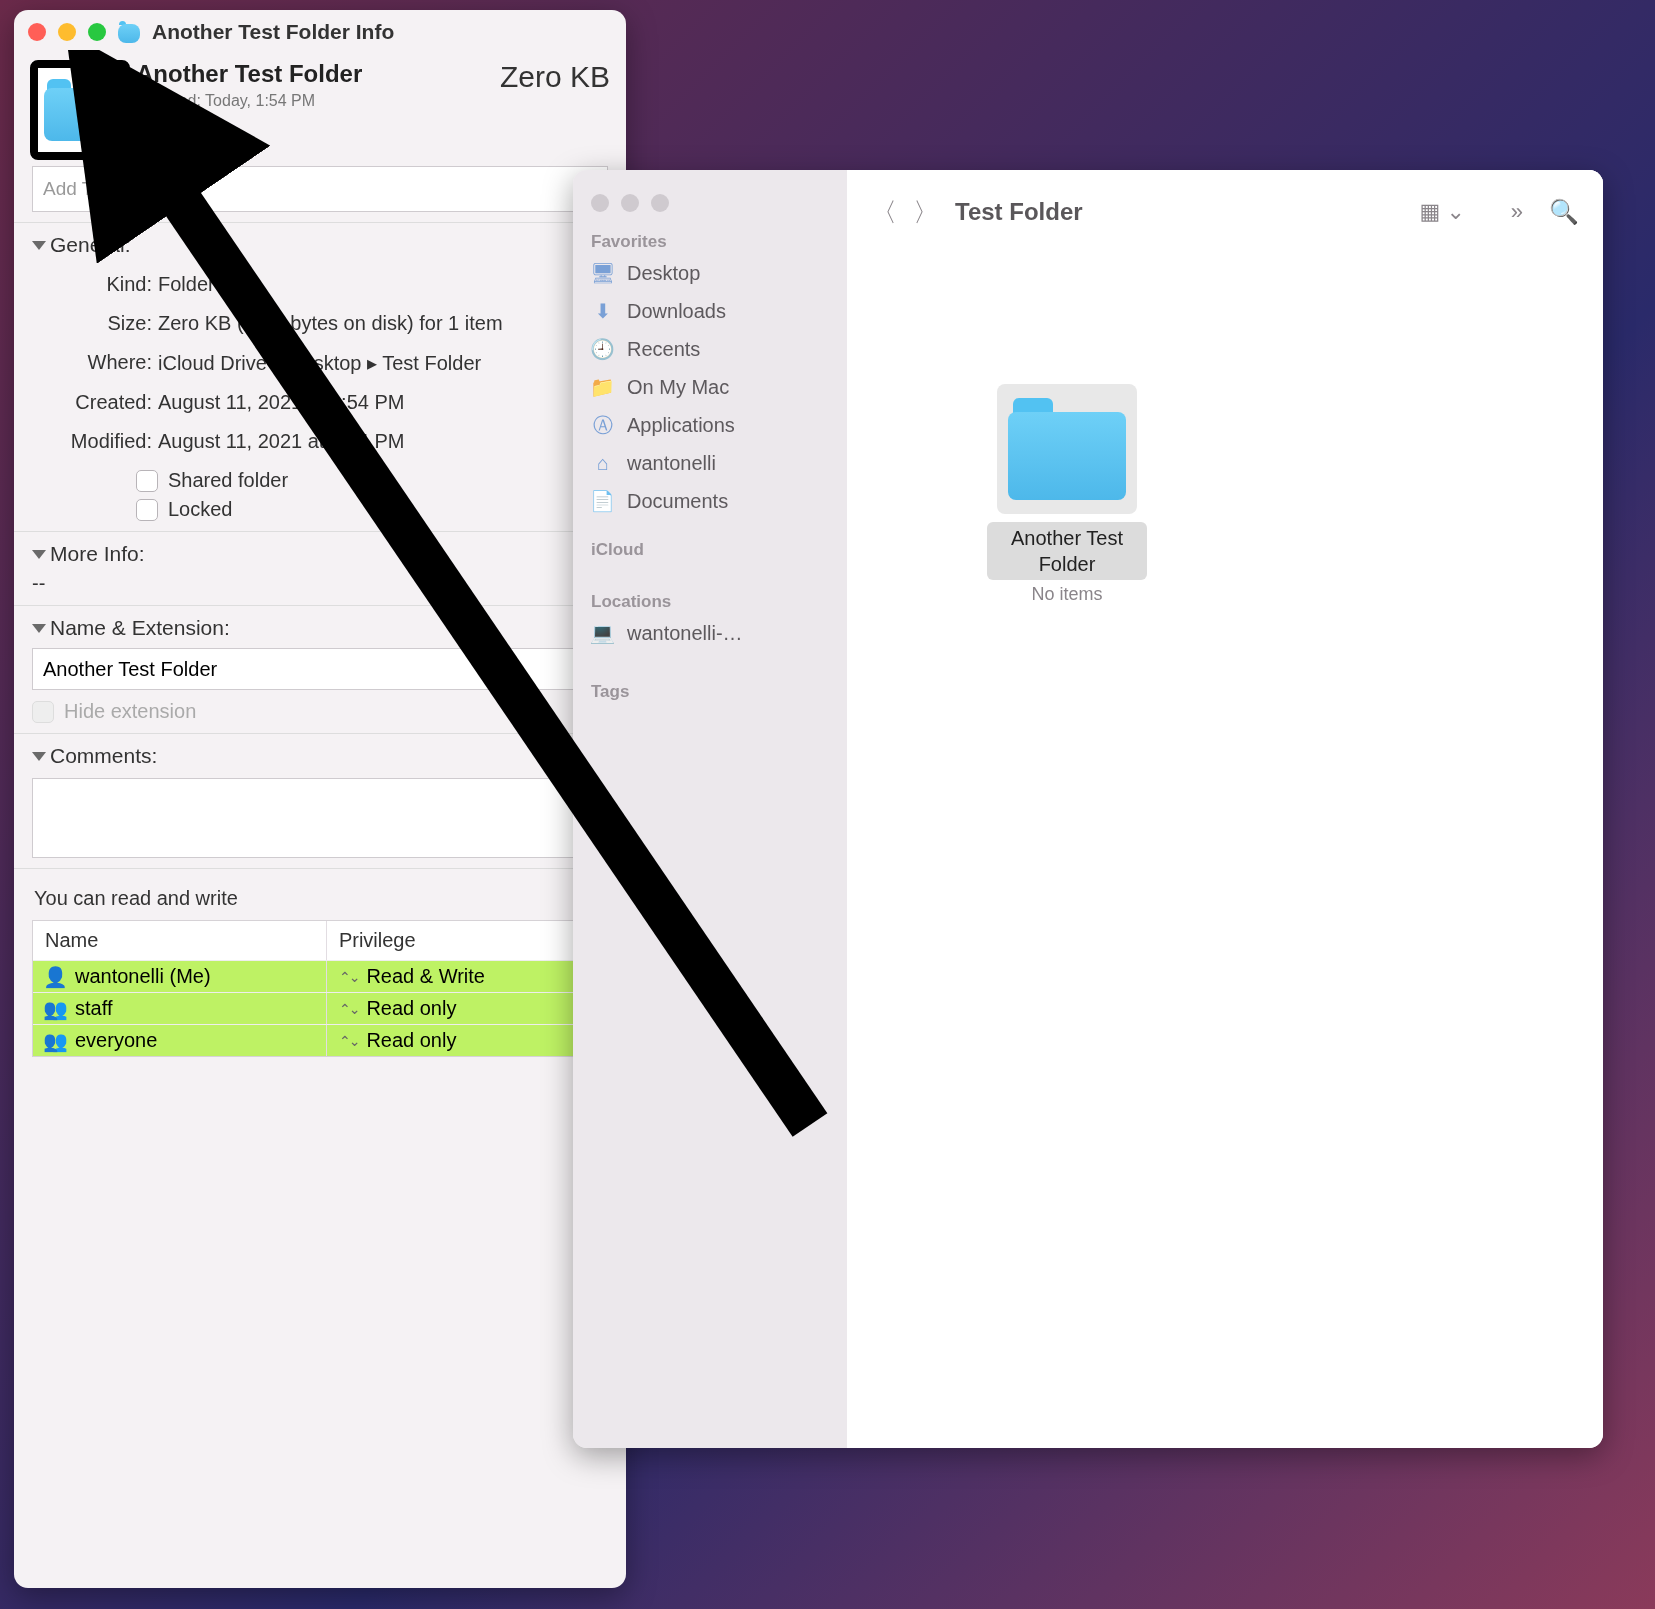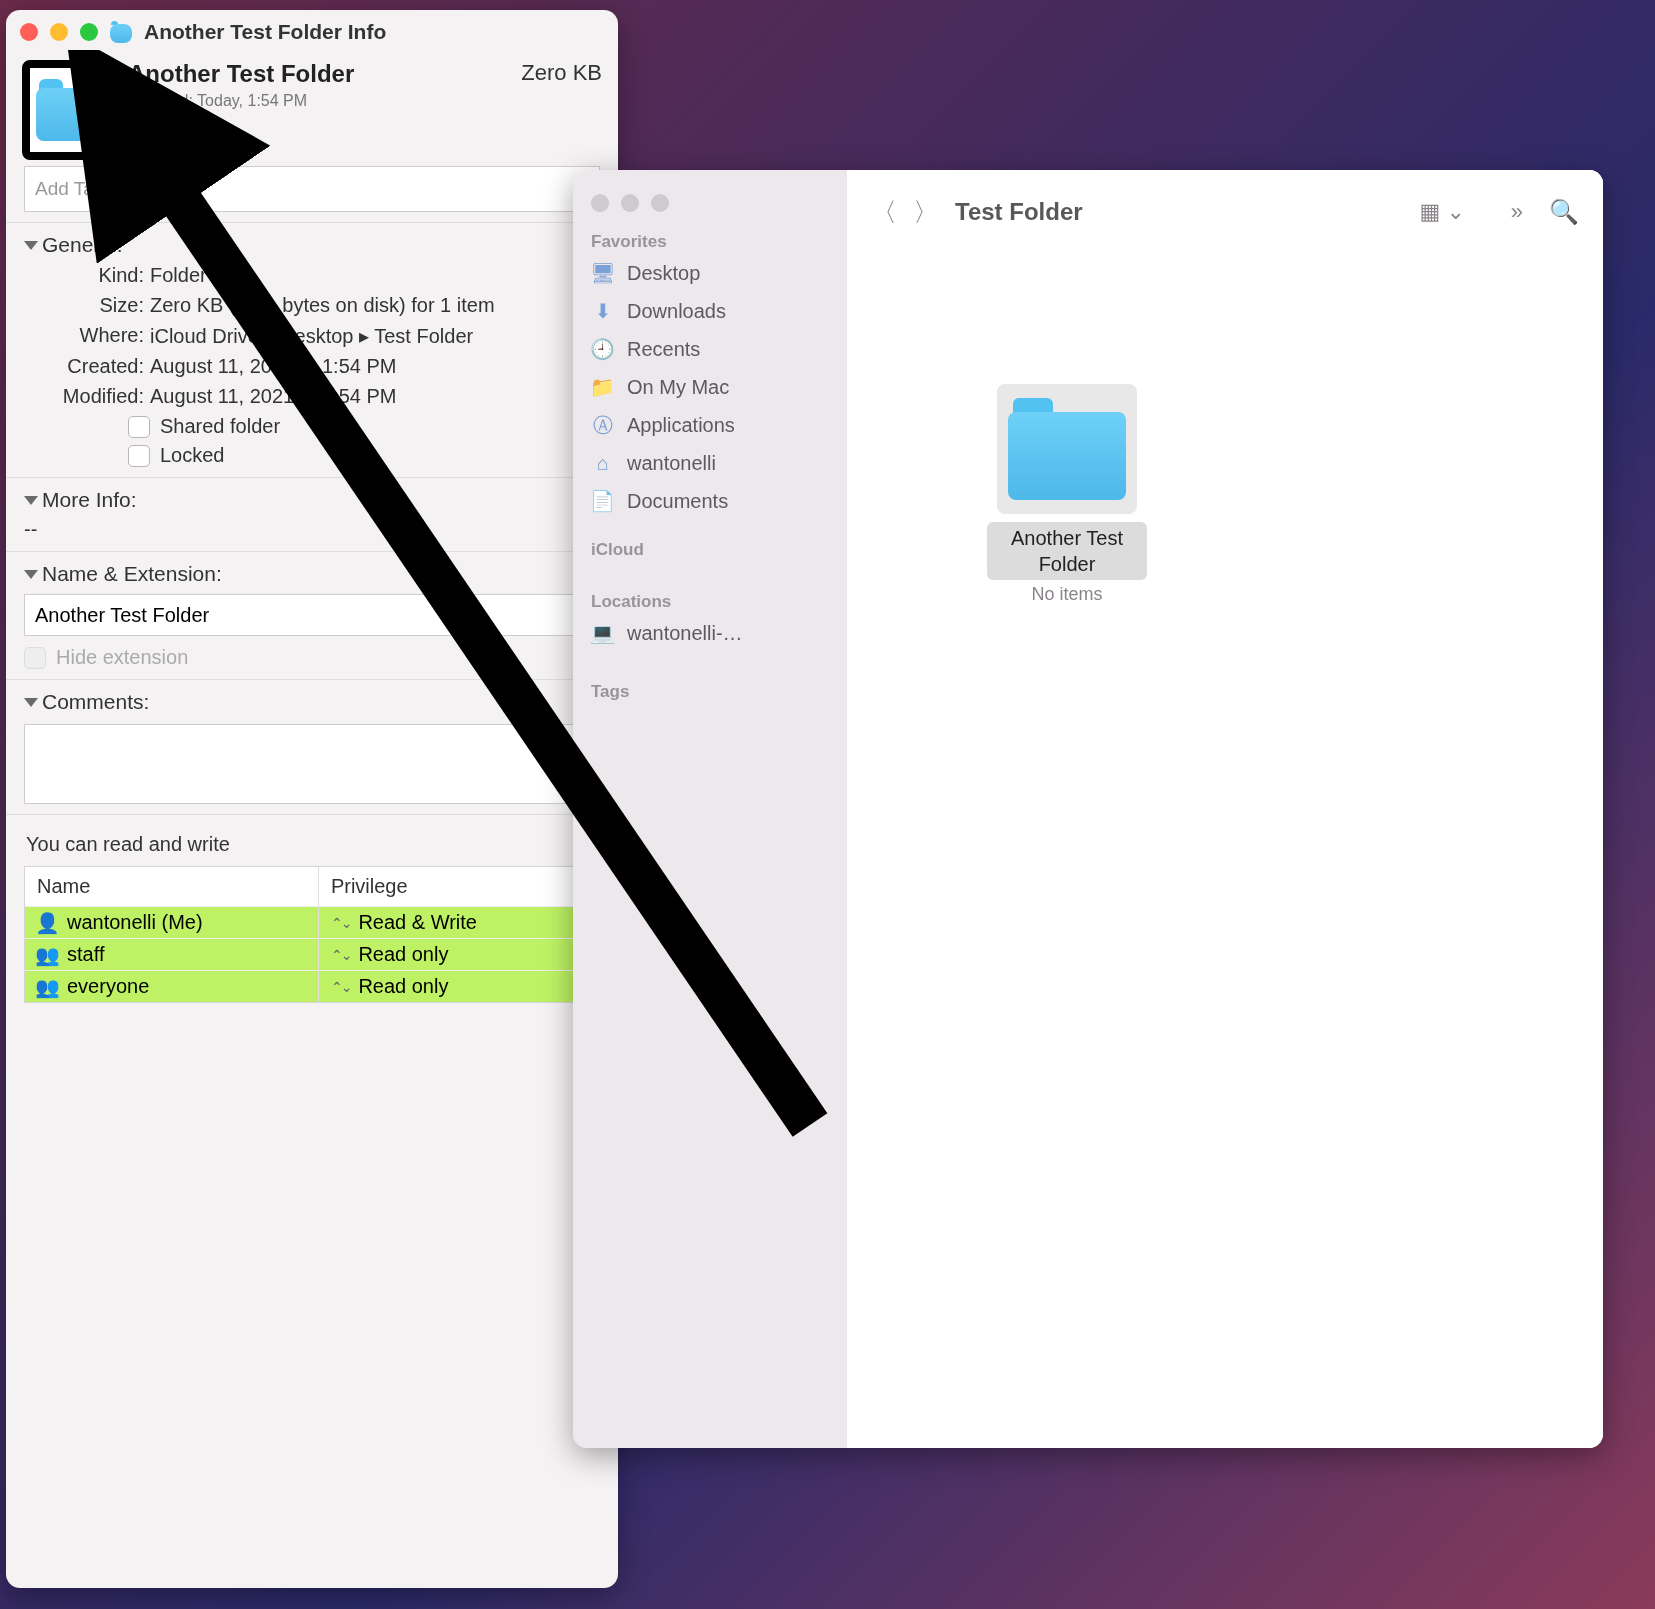--- a/index.html
+++ b/index.html
@@ -12,51 +12,51 @@
   }
   .window {
     position: absolute;
     background: #f5f2f4;
     border-radius: 14px;
     box-shadow: 0 8px 30px rgba(0,0,0,0.35);
     overflow: hidden;
   }
 
   
-  .info-window { left: 6px; top: 10px; width: 612px; height: 1578px; }
+  .info-window { left: 14px; top: 10px; width: 612px; height: 1578px; }
   .info-titlebar { display:flex; align-items:center; height:44px; padding:0 14px; gap:12px; }
   .traffic { display:flex; gap:12px; }
   .traffic span { width:18px; height:18px; border-radius:50%; display:inline-block; }
   .close-dot { background:#ff5f57; }
   .min-dot { background:#febc2e; }
   .max-dot { background:#28c840; }
   .title-small-icon { width:22px; height:22px; position:relative; }
   .title-text { font-size:21px; font-weight:600; color:#333; }
 
   .info-header { display:flex; align-items:flex-start; padding:6px 16px 6px 16px; }
   .icon-box { width:100px; height:100px; border:8px solid #000; border-radius:8px; display:flex; align-items:center; justify-content:center; background:#fff; }
   .folder-icon { position:relative; }
   .folder-icon .tab { position:absolute; top:0; left:4%; width:34%; height:18%; border-radius:6px 6px 0 0; }
   .folder-icon .body { position:absolute; top:14%; left:0; width:100%; height:86%; border-radius:8px; }
   .folder-icon.sky .tab { background:#52c2f2; }
   .folder-icon.sky .body { background:linear-gradient(#6ed0f7,#4db8ea); }
   .info-header-text { flex:1; padding-left:6px; }
   .folder-name { font-size:24px; font-weight:700; color:#222; }
   .modified-line { font-size:16px; color:#777; margin-top:4px; }
-  .size-right { font-size:22px; color:#333; margin-left:auto; white-space:nowrap; }
+  .size-right { font-size:30px; color:#333; margin-left:auto; white-space:nowrap; }
 
   .tags-area { padding:0 18px 10px 18px; }
   .tags-input { width:100%; height:46px; border:1px solid #cfcbcf; border-radius:0; padding:0 10px; font-size:19px; background:#fff; }
   .tags-input::placeholder { color:#999; }
 
   .section { border-top:1px solid #ddd; padding:10px 18px; position:relative; }
   .section-head { display:flex; align-items:center; gap:4px; font-size:21px; color:#333; }
   .disc-tri { width:0;height:0;border-left:7px solid transparent;border-right:7px solid transparent;border-top:9px solid #6a6a6a; }
   .kv-grid { margin-top:6px; font-size:20px; color:#333; }
-  .kv-row { display:flex; margin:7px 0; }
+  .kv-row { display:flex; margin:16px 0; }
   .kv-key { width:126px; text-align:right; color:#333; padding-right:6px; }
   .kv-val { flex:1; color:#333; }
   .chk-row { display:flex; align-items:center; gap:10px; margin-left:104px; margin-top:6px; font-size:20px; color:#333; }
   .chk { width:22px; height:22px; border:1px solid #b8b4b8; border-radius:5px; background:#fff; }
 
   .name-input { width:100%; height:42px; border:1px solid #cfcbcf; padding:0 10px; font-size:20px; margin-top:8px; background:#fff; }
   .hide-ext { display:flex; align-items:center; gap:10px; margin-top:10px; color:#aaa; font-size:20px; }
   .hide-ext .chk { background:#eee; border-color:#ddd; }
 
   .comments-box { width:100%; height:80px; border:1px solid #cfcbcf; margin-top:10px; background:#fff; }

